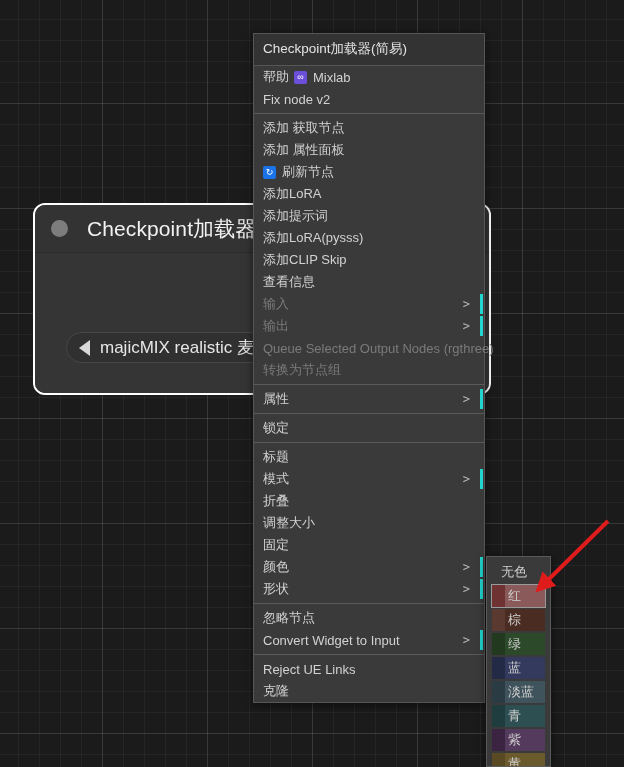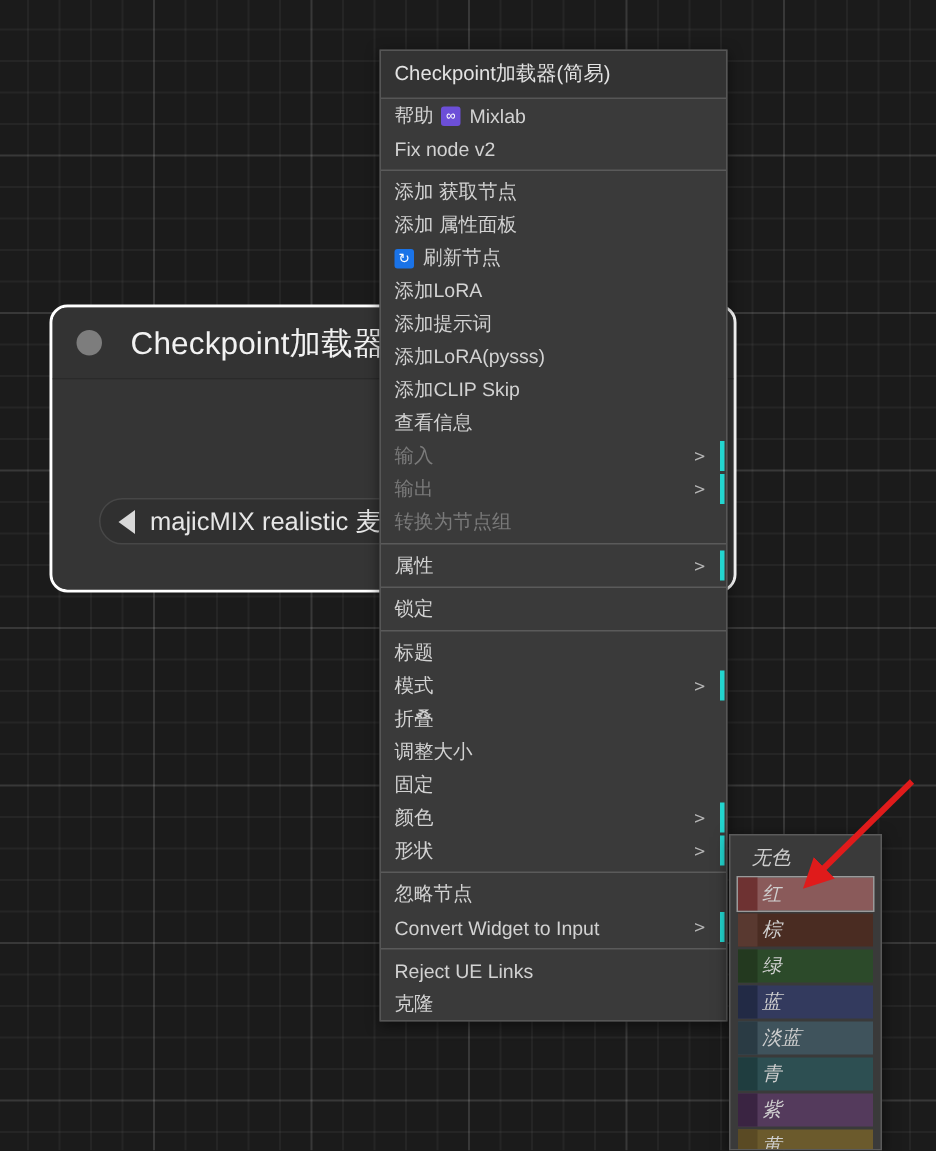--- a/index.html
+++ b/index.html
@@ -182,29 +182,28 @@
   }
   .mi-icon.mixlab { background: #6c4fd8; }
   .mi-icon.refresh { background: #1a73e8; }
   .mi .pre-label { margin-right: 5px; }
 
   
   #color-submenu {
     position: absolute;
     left: 486px;
     top: 556px;
-    width: 102px;
+    width: 65px;
     background: #3a3a3a;
     border: 1px solid #5a5a5a;
     box-sizing: border-box;
     box-shadow: 0 2px 9px rgba(0,0,0,.55);
     padding: 4px 0 0 0;
     overflow: hidden;
     height: 211px;
-    font-style: italic;
   }
   .ci {
     position: relative;
     height: 22px;
     margin: 0 5px 2px 5px;
     display: flex;
     align-items: center;
     color: #cfcfcf;
     font-size: 13px;
     box-sizing: border-box;
@@ -293,20 +292,23 @@
         <span class="label">输入</span>
         <span class="arrow">&gt;</span>
         <span class="edgebar"></span>
       </div>
       <div class="mi disabled">
         <span class="label">输出</span>
         <span class="arrow">&gt;</span>
         <span class="edgebar"></span>
       </div>
       <div class="mi disabled">
+        <span class="label">Queue Selected Output Nodes (rgthree)</span>
+      </div>
+      <div class="mi disabled">
         <span class="label">转换为节点组</span>
       </div>
       <div class="sep"></div>
       <div class="mi">
         <span class="label">属性</span>
         <span class="arrow">&gt;</span>
         <span class="edgebar"></span>
       </div>
       <div class="sep"></div>
       <div class="mi">

